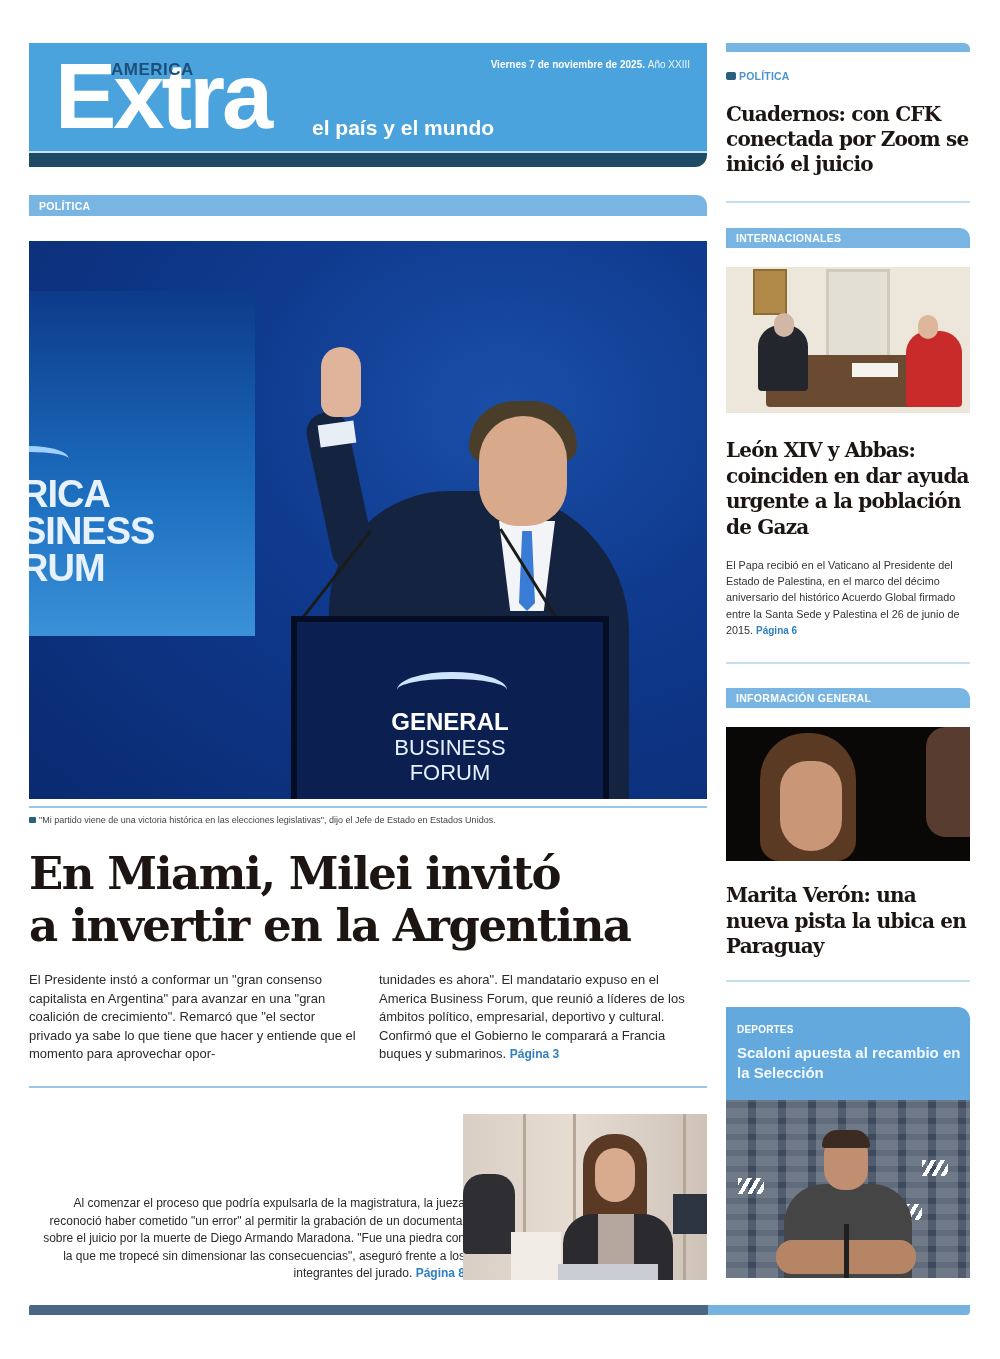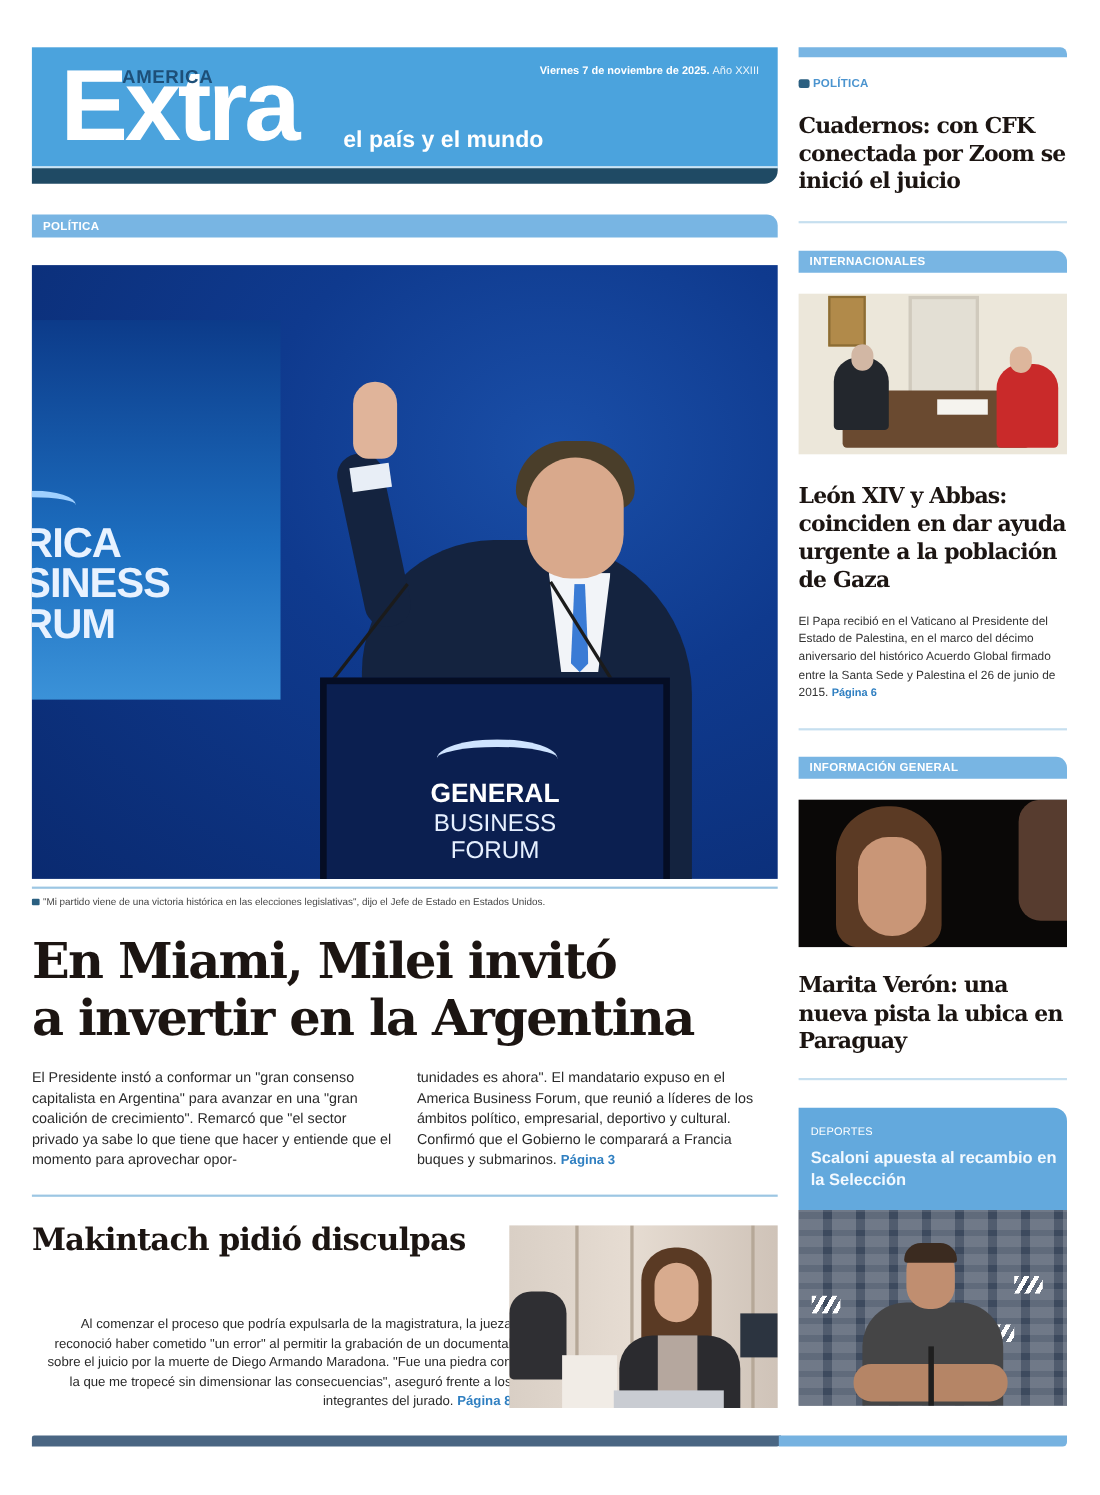--- a/index.html
+++ b/index.html
@@ -98,21 +98,21 @@
   .rc-body2 .page-ref { font-size: 10px; }
 
   .rc-photo-veron { left: 726px; top: 727px; width: 244px; height: 134px; overflow: hidden; background: #0a0807; }
   .rc-photo-veron .hair { position: absolute; left: 34px; top: 6px; width: 96px; height: 128px; background: #5b3a24; border-radius: 46px 46px 20px 20px; }
   .rc-photo-veron .face { position: absolute; left: 54px; top: 34px; width: 62px; height: 90px; background: #c99677; border-radius: 30px 30px 34px 34px; }
   .rc-photo-veron .man { position: absolute; left: 200px; top: 0; width: 44px; height: 110px; background: #6a4a3a; border-radius: 20px 0 0 20px; opacity: .8; }
 
   .rc-h3 { left: 726px; top: 883px; width: 250px; font-family: "DejaVu Serif", serif; font-weight: bold; font-size: 20px; line-height: 25.5px; color: #1c1512; letter-spacing: -0.8px; }
 
   .deportes-box { left: 726px; top: 1007px; width: 244px; height: 93px; background: #63a9dd; border-top-right-radius: 12px; }
-  .dep-kicker { left: 737px; top: 1024px; font-size: 10px; font-weight: normal; color: #ffffff; letter-spacing: 0.2px; }
+  .dep-kicker { left: 737px; top: 1024px; font-size: 10px; font-weight: bold; color: #ffffff; letter-spacing: 0.2px; }
   .dep-title { left: 737px; top: 1043px; width: 230px; font-size: 15px; line-height: 20px; font-weight: bold; color: #f2f9ff; }
   .rc-photo-scaloni { left: 726px; top: 1100px; width: 244px; height: 178px; overflow: hidden; background: #3d4a5e; }
   .rc-photo-scaloni .wall { position: absolute; inset: 0;
     background-image: repeating-linear-gradient(90deg, rgba(255,255,255,.18) 0 22px, transparent 22px 30px),
                       repeating-linear-gradient(0deg, rgba(255,255,255,.1) 0 10px, transparent 10px 16px); }
   .rc-photo-scaloni .stripes { position: absolute; width: 26px; height: 16px; background: repeating-linear-gradient(120deg, #ffffff 0 4px, transparent 4px 8px); }
   .rc-photo-scaloni .head { position: absolute; left: 98px; top: 34px; width: 44px; height: 56px; background: #c08e70; border-radius: 20px; }
   .rc-photo-scaloni .hair { position: absolute; left: 96px; top: 30px; width: 48px; height: 18px; background: #3b2b20; border-radius: 22px 22px 4px 4px; }
   .rc-photo-scaloni .body { position: absolute; left: 58px; top: 84px; width: 128px; height: 94px; background: #454546; border-radius: 40px 40px 0 0; }
   .rc-photo-scaloni .arms { position: absolute; left: 50px; top: 140px; width: 140px; height: 34px; background: #b58566; border-radius: 16px; }
@@ -174,21 +174,20 @@
   <p>El Presidente instó a conformar un "gran consenso capitalista en Argentina" para avanzar en una "gran coalición de crecimiento". Remarcó que "el sector privado ya sabe lo que tiene que hacer y entiende que el momento para aprovechar opor-</p>
   <p>
     <span>tunidades es ahora". El mandatario expuso en el America Business Forum, que reunió a líderes de los ámbitos político, empresarial, deportivo y cultural. Confirmó que el Gobierno le comparará a Francia buques y submarinos.</span>
     <span class="page-ref">Página 3</span>
   </p>
 </div>
 
 <div class="abs mid-rule"></div>
 
 <div class="abs second-headline">
-  <div>Makintach pidió disculpas</div>
 </div>
 <div class="abs second-body">
   <span>Al comenzar el proceso que podría expulsarla de la magistratura, la jueza reconoció haber cometido "un error" al permitir la grabación de un documental sobre el juicio por la muerte de Diego Armando Maradona. "Fue una piedra con la que me tropecé sin dimensionar las consecuencias", aseguró frente a los integrantes del jurado.</span>
   <span class="page-ref">Página 8</span>
 </div>
 <div class="abs second-photo">
   <div class="curtain" style="left:60px"></div>
   <div class="curtain" style="left:110px"></div>
   <div class="curtain" style="left:220px"></div>
   <div class="chair"></div>

